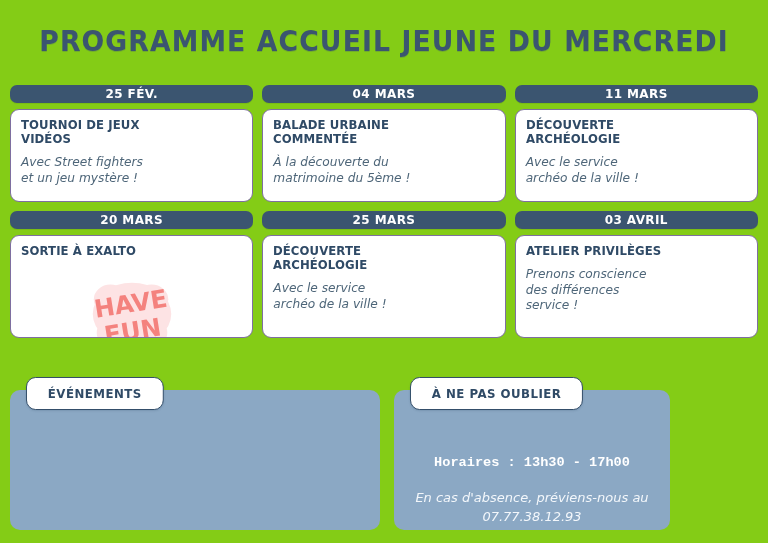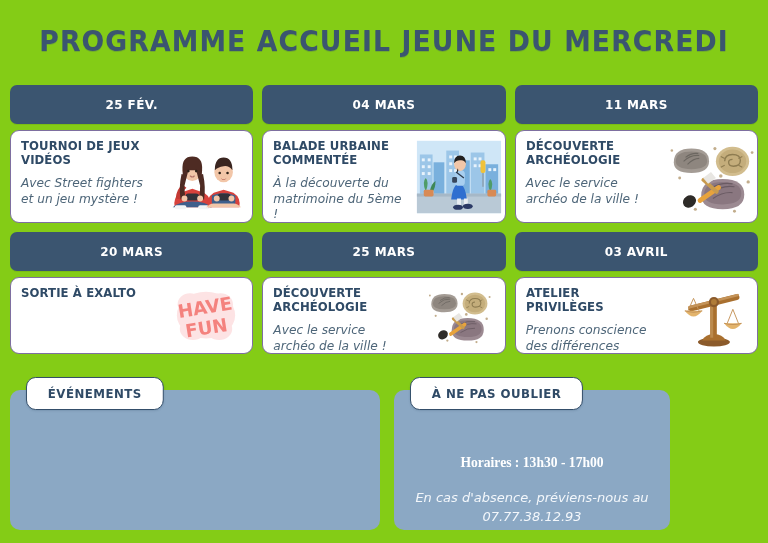--- a/index.html
+++ b/index.html
@@ -48,21 +48,21 @@
     display: flex;
     gap: 9px;
     margin-bottom: 9px;
   }
   .col {
     flex: 1 1 0;
     min-width: 0;
   }
 
   .date-bar {
-    height: 39px;
+    height: 18px;
     border-radius: 7px;
     background: #3b5570;
     color: #ffffff;
     display: flex;
     align-items: center;
     justify-content: center;
     font-family: "DejaVu Sans", sans-serif;
     font-weight: bold;
     font-size: 12px;
     letter-spacing: .4px;
@@ -74,22 +74,23 @@
     margin-top: 6px;
     background: #ffffff;
     border: 1.6px solid #7e6fa0;
     border-radius: 9px;
     height: 93px;
     box-sizing: border-box;
     display: flex;
     align-items: stretch;
     overflow: hidden;
     position: relative;
-  }
-  .row-2 .card { height: 77px; }
+    flex-direction: column;
+  }
+  .row-2 .card { height: 103px; }
 
   .card-text {
     flex: 1 1 auto;
     padding: 8px 4px 6px 10px;
     min-width: 0;
   }
   .card-title {
     font-family: "DejaVu Sans", sans-serif;
     font-weight: bold;
     font-size: 12.3px;
@@ -165,21 +166,21 @@
 
   .panel-note {
     position: absolute;
     left: 0;
     right: 0;
     top: 63px;
     text-align: center;
     padding: 0 10px;
   }
   .note-main {
-    font-family: Liberation Serif, serif;
+    font-family: Liberation Mono, monospace;
     font-weight: bold;
     font-size: 13.6px;
     color: #ffffff;
     line-height: 19px;
   }
   .note-sub {
     font-family: "DejaVu Sans", sans-serif;
     font-style: italic;
     font-size: 13px;
     color: #f3f7fb;

